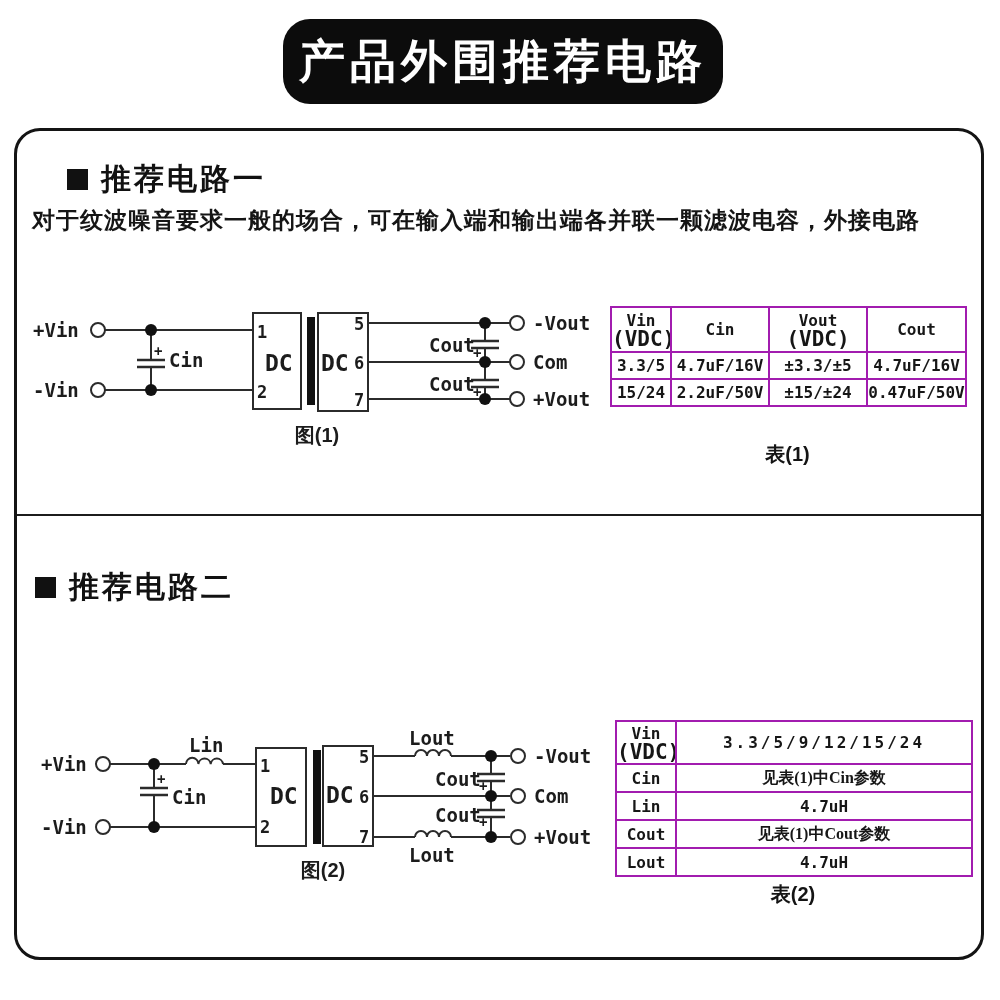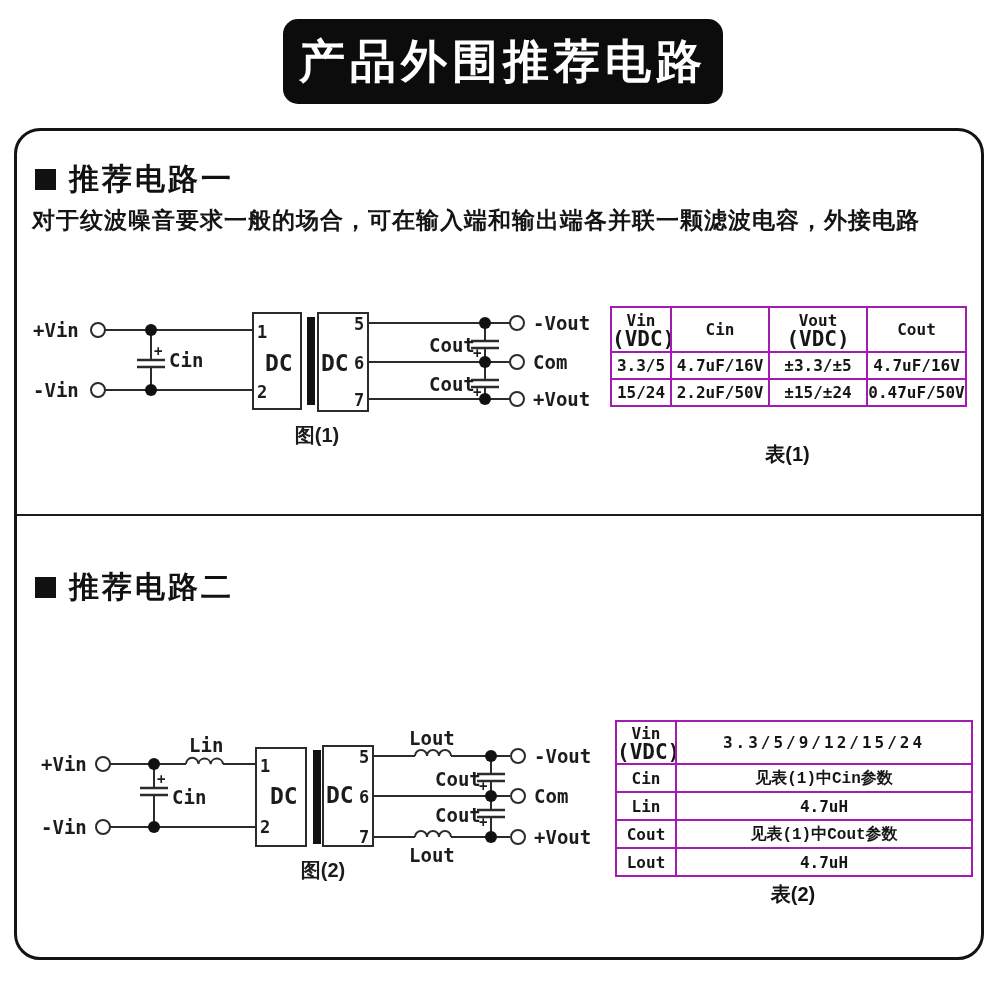--- a/index.html
+++ b/index.html
@@ -9,21 +9,21 @@
     font-family: "Liberation Sans", sans-serif;
     color: #1a1a1a;
   }
 
   
   .banner {
     position: absolute;
     left: 283px; top: 19px;
     width: 440px; height: 85px;
     background: #0c0c0c;
-    border-radius: 15px;
+    border-radius: 27px;
     color: #ffffff;
     font-size: 46px;
     font-weight: bold;
     letter-spacing: 5px;
     display: flex; align-items: center; justify-content: center;
   }
 
   
   .main-box {
     position: absolute;
@@ -46,21 +46,21 @@
     display: flex; align-items: center; gap: 13px;
     font-size: 30px; font-weight: bold; letter-spacing: 3px;
     color: #111;
   }
   .sec-heading .bullet {
     width: 21px; height: 21px;
     background: #111;
     display: inline-block;
     flex: 0 0 auto;
   }
-  .h1 { top: 28px; }
+  .h1 { top: 28px; margin-left: 32px; }
   .h2 { top: 436px; }
 
   .para-line {
     position: absolute;
     left: 15px;
     font-size: 23px;
     font-weight: 600;
     letter-spacing: 1px;
     white-space: nowrap;
     color: #151515;
@@ -111,21 +111,21 @@
     padding: 0;
     overflow: hidden;
   }
   .t1 tr.hdr td { height: 45px; }
   .t1 tr.data td { height: 27px; }
   .t2 tr.hdr td { height: 43px; }
   .t2 tr.data td { height: 28px; }
   .two-line div { line-height: 19px; }
   .two-line .l2 { font-size: 21px; }
   .spread { letter-spacing: 3px; }
-  .cn-cell { font-family: Liberation Mono, monospace; }
+  .cn-cell { font-family: Liberation Serif, serif; }
 
   .tbl-caption {
     position: absolute;
     text-align: center;
     font-size: 20px;
     font-weight: bold;
     color: #141414;
     font-family: "Liberation Sans", sans-serif;
   }
   .cap1 { left: 593px; top: 310px; width: 355px; }

